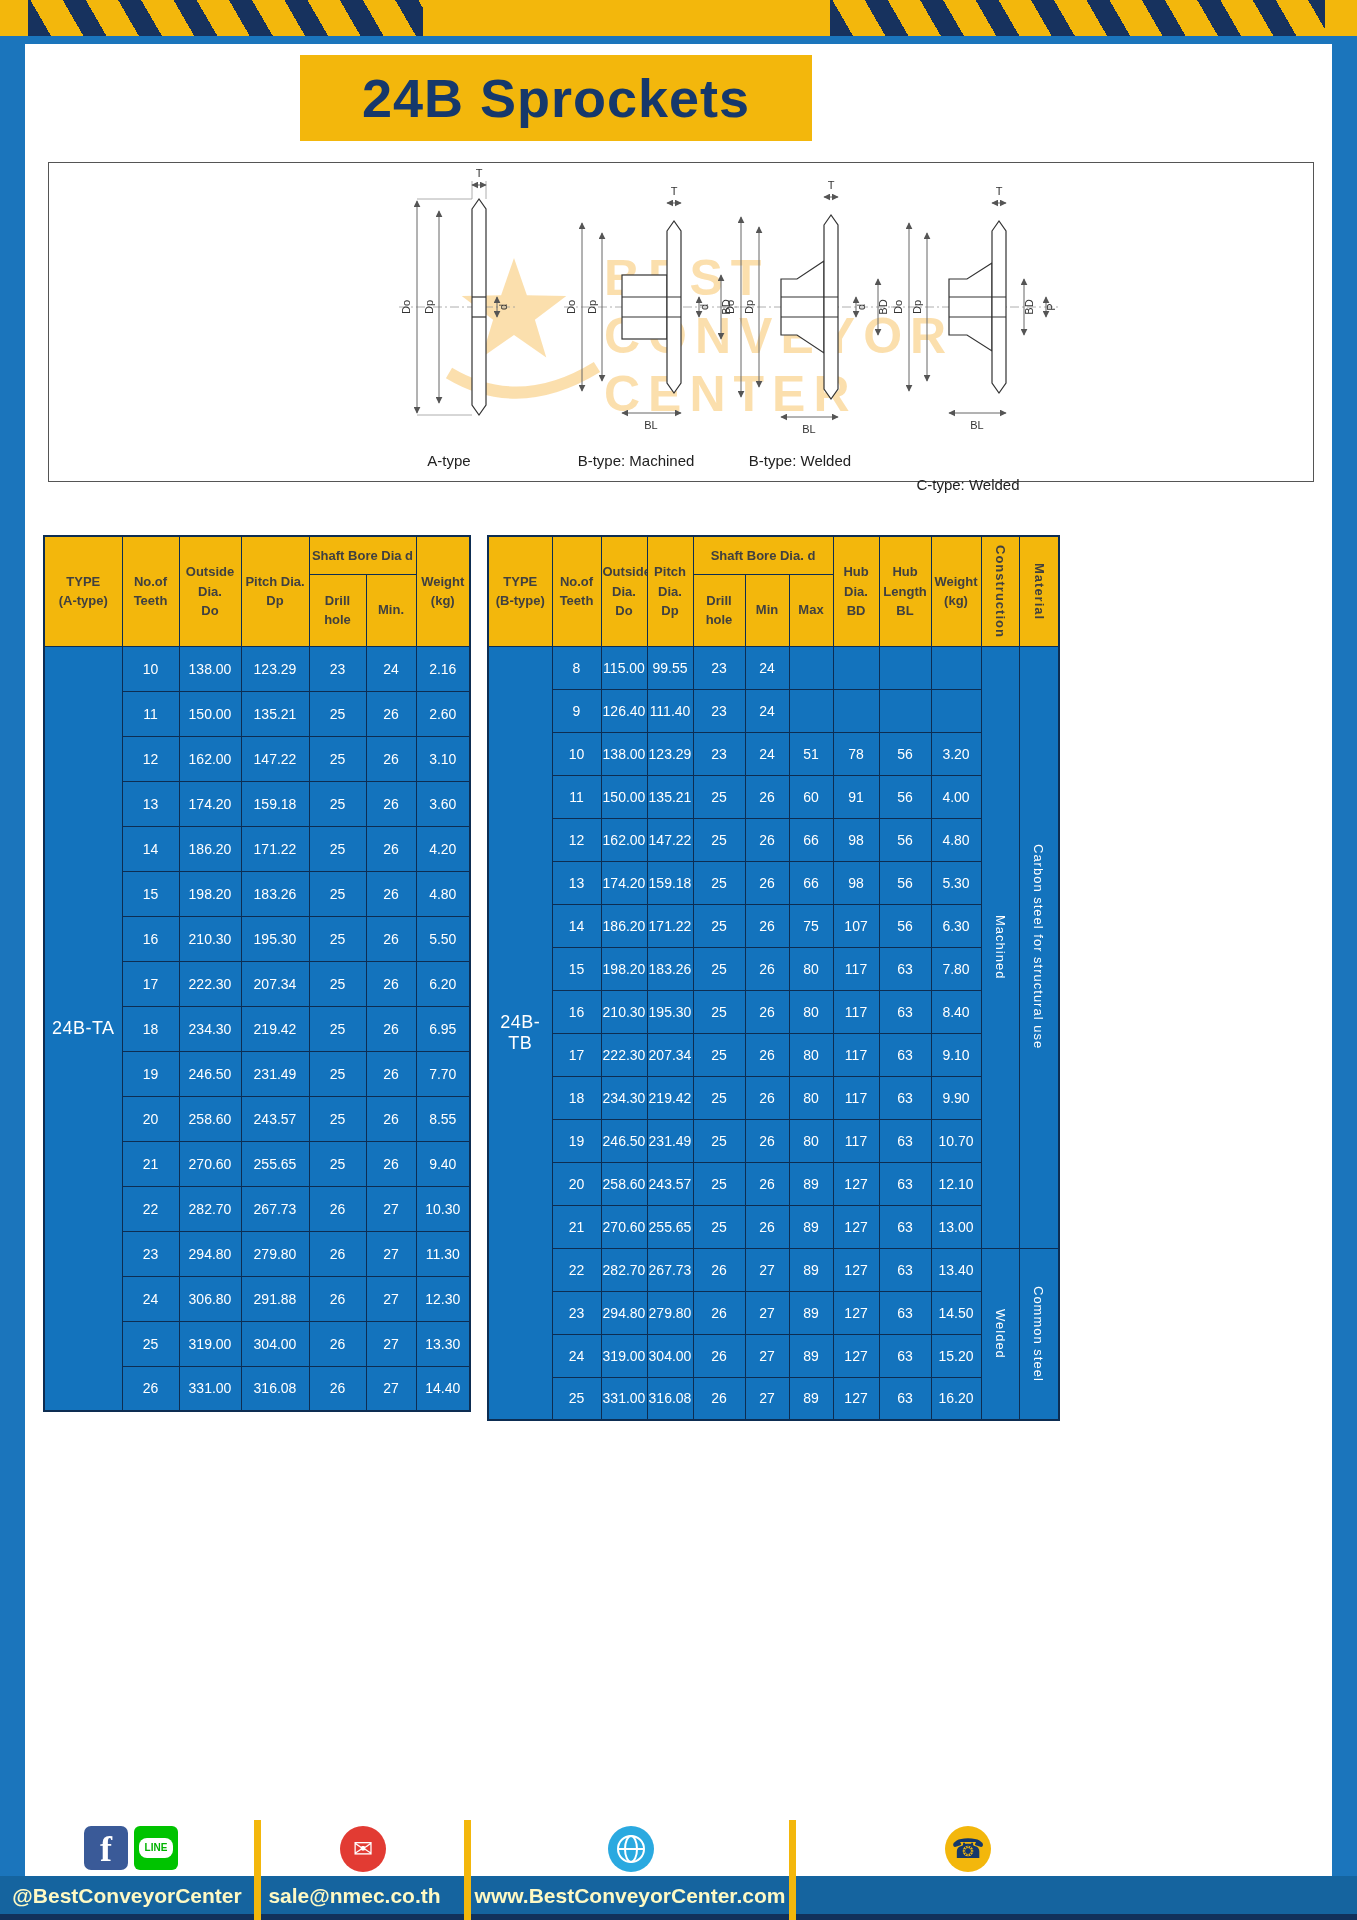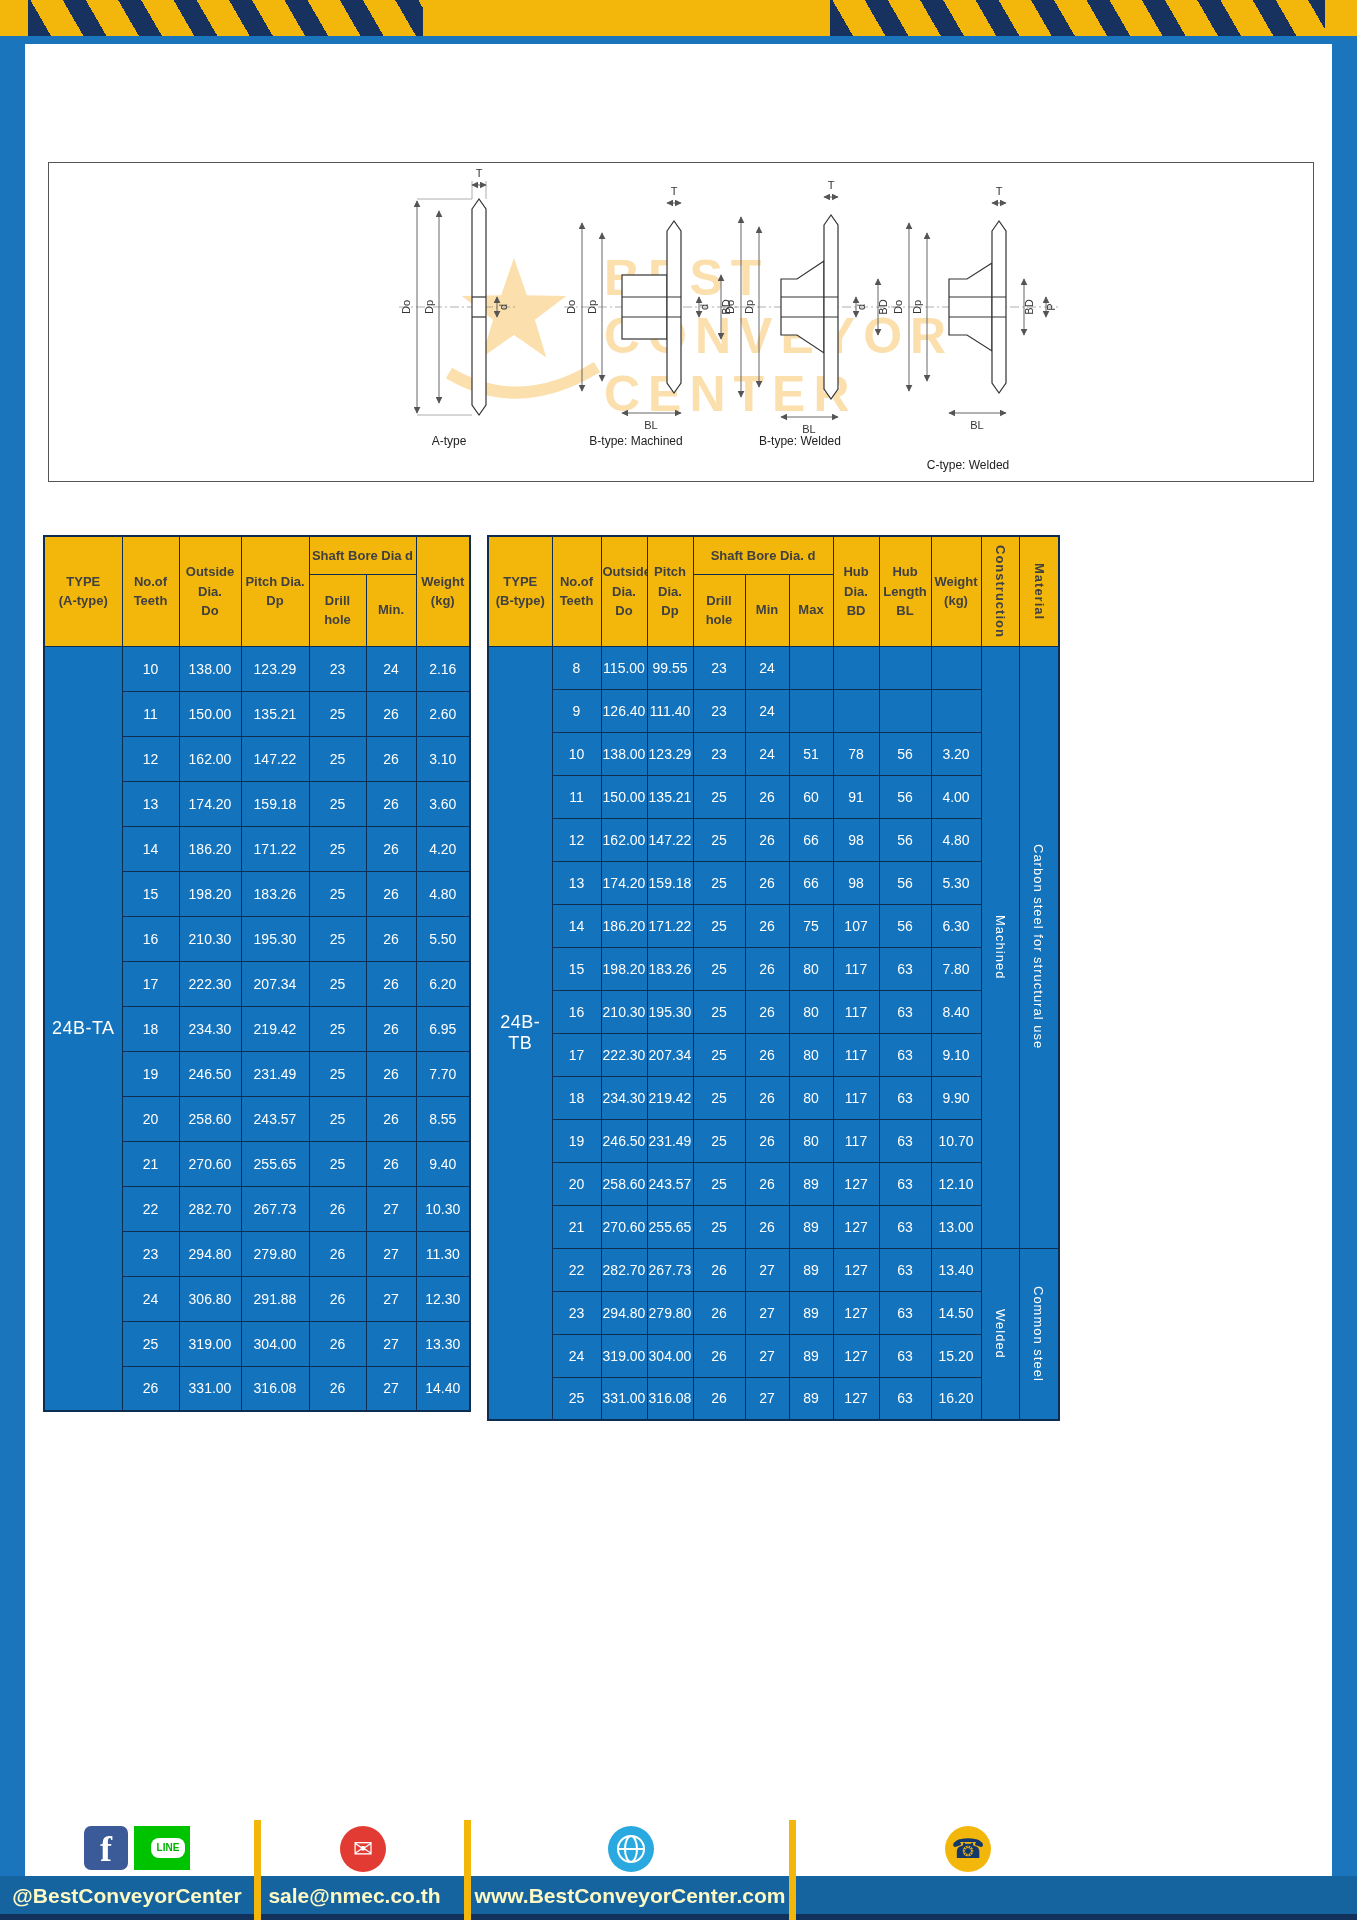--- a/index.html
+++ b/index.html
@@ -19,21 +19,21 @@
   
   .banner { position:absolute; left:300px; top:55px; width:512px; height:86px; background:#f3b70c;
     display:flex; align-items:center; justify-content:center; }
   .banner h1 { margin:0; font-size:54px; font-weight:bold; color:#16386b; letter-spacing:1px; }
 
   
   .draw-box { position:absolute; left:48px; top:162px; width:1264px; height:318px; background:#fff;
     border:1px solid #555; }
   .specs { position:absolute; left:62px; top:246px; width:370px; }
   .specs div { font-size:17px; font-weight:bold; color:#17406f; line-height:27px; }
-  .draw-label { position:absolute; top:434px; width:220px; text-align:center; font-size:12px; color:#222; }
+  .draw-label { position:absolute; top:452px; width:220px; text-align:center; font-size:15px; color:#222; }
   .dl-a  { left:339px; } .dl-b1 { left:526px; } .dl-b2 { left:690px; } .dl-c { left:858px;margin-top:24px; }
   svg .dim  { stroke:#666; stroke-width:1; }
   svg .ext  { stroke:#999; stroke-width:0.8; }
   svg .edge { stroke:#333; stroke-width:1.2; fill:#ffffff; }
   svg .cl   { stroke:#999; stroke-width:0.8; stroke-dasharray:9 3 2 3; }
   svg .dimtxt { font-size:11px; fill:#333; font-family:"Liberation Sans",sans-serif; }
 
   
   table { border-collapse:collapse; table-layout:fixed; position:absolute; border:2px solid #0d2d52; }
   #tableA { left:43px;  top:535px; width:426px; }
@@ -52,42 +52,45 @@
     border-bottom:6px solid #12315b; }
   .footer-text { position:absolute; top:1880px; height:32px; line-height:32px; text-align:center;
     color:#fef9c3; font-size:21px; font-weight:bold; }
   .ft1 { left:0;   width:254px; } .ft2 { left:261px; width:187px; }
   .ft3 { left:471px; width:318px; } .ft4 { left:796px; width:561px; }
   .divider { position:absolute; top:1820px; width:7px; height:100px; background:#f3b70c; z-index:3; }
   .dv1 { left:254px; } .dv2 { left:464px; } .dv3 { left:789px; }
   .f-icon { position:absolute; top:1826px; width:46px; height:46px; z-index:2; }
   .icon-fb { left:84px; width:44px; height:44px; background:#3a5a98; border-radius:7px;
     color:#fff; font-size:36px; font-weight:bold; text-align:center; line-height:46px; font-family:"Liberation Serif",serif; }
-  .icon-line { left:134px; width:44px; height:44px; background:#00c300; border-radius:0;
-    display:flex; align-items:center; justify-content:center;padding-left:12px; }
+  .icon-line { left:134px; width:44px; height:44px; background:#00c300; border-radius:6px;
+    display:flex; align-items:center; justify-content:center; }
   .icon-line .bubble { background:#fff; border-radius:8px; width:34px; height:20px; text-align:center;
     line-height:20px; color:#00b300; font-size:10px; font-weight:bold; }
   .icon-mail { left:340px; background:#e23b33; border-radius:50%; color:#fff; font-size:24px;
     text-align:center; line-height:46px; }
   .icon-globe { left:608px; border-radius:50%; }
   .icon-phone { left:945px; background:#f3b70c; border-radius:50%; color:#14386b; font-size:27px;
     text-align:center; line-height:46px; }
 </style>
 </head>
 <body>
 
 <div id="root">
 
   <div class="hazard">
     <div class="stripes left"></div>
     <div class="stripes right"></div>
   </div>
 
   <div class="page"></div>
 
+  <div class="banner">
+    <h1>24B Sprockets</h1>
+  </div>
 
   <div class="draw-box">
     <svg width="1264" height="318" viewBox="0 0 1264 318">
       <defs>
         <marker id="arr" viewBox="0 0 10 10" refX="9" refY="5" markerWidth="7" markerHeight="7" orient="auto-start-reverse">
           <path d="M0,0 L10,5 L0,10 z" fill="#555"></path>
         </marker>
       </defs>
 
       <g opacity="0.42">

